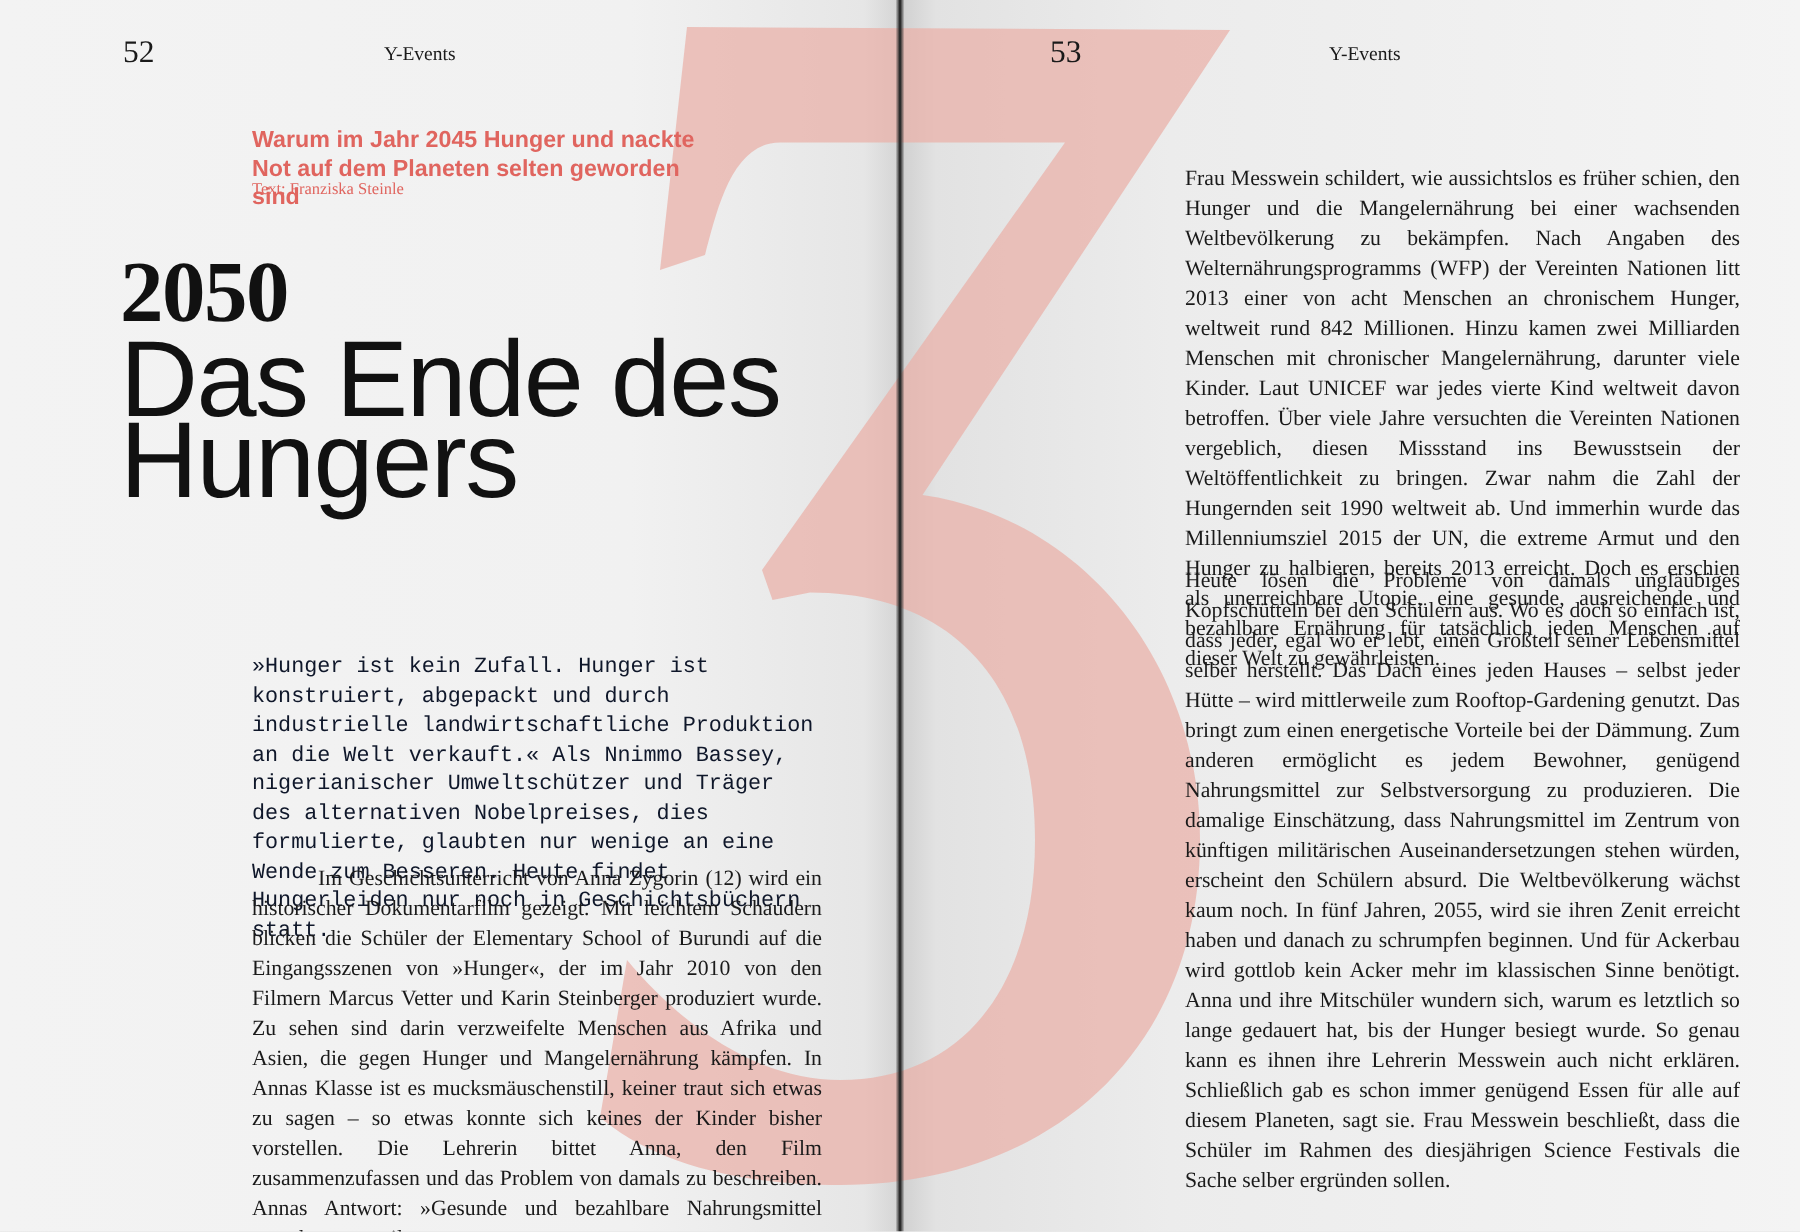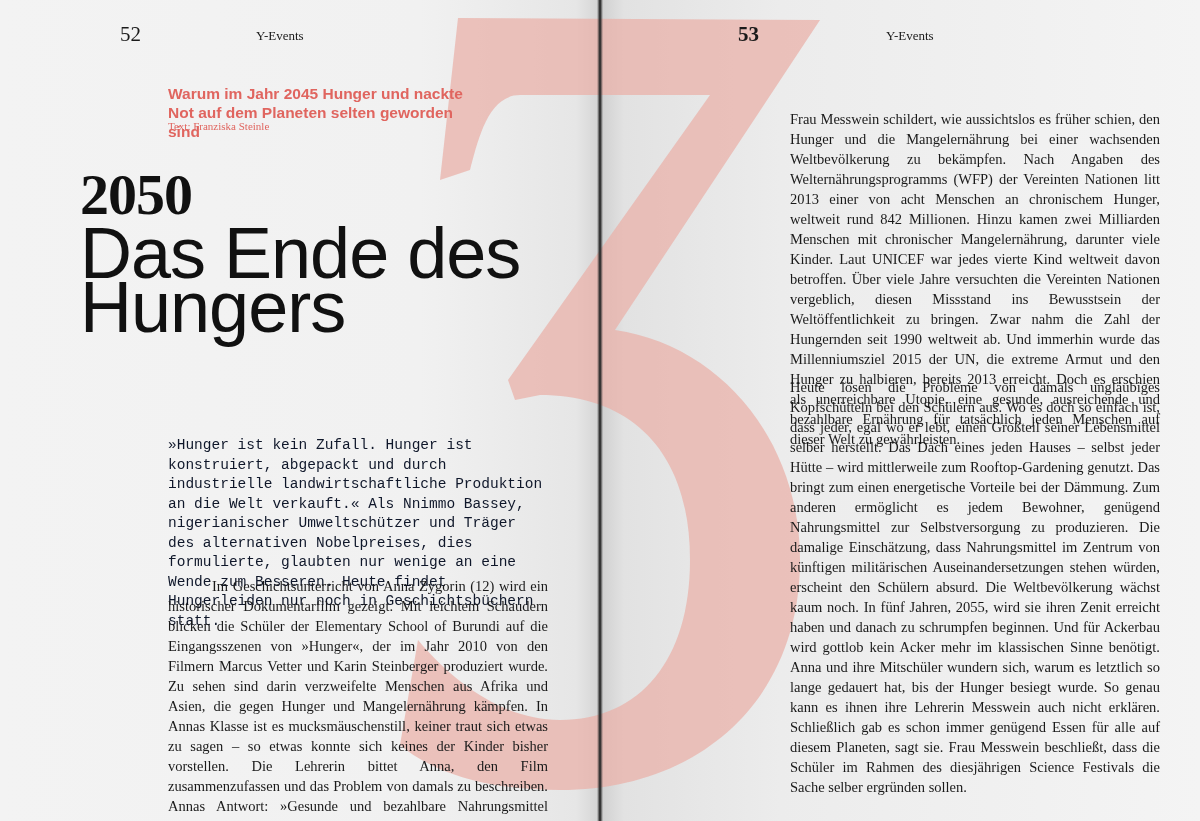--- a/index.html
+++ b/index.html
@@ -23,21 +23,21 @@
     position:absolute; left:597px; top:0; width:6px; height:821px;
     background:linear-gradient(to right, rgba(0,0,0,0) 0%, #2a2a2a 45%, #2a2a2a 55%, rgba(0,0,0,0) 100%);
     z-index:5;
   }
   .big-three {
     position:absolute; left:0; top:0; width:1200px; height:821px; z-index:1;
     pointer-events:none;
   }
   .layer { position:absolute; z-index:3; }
   .page-num {
-    font-size:21px; color:#1a1a1a; top:22px;margin-left:38px;
+    font-size:21px; color:#1a1a1a; top:22px;
   }
   .running-head {
     font-size:13px; color:#1a1a1a; top:28px;
   }
   .kicker {
     font-family:"Liberation Sans", "DejaVu Sans", sans-serif;
     color:#e0655f; font-size:15.5px; line-height:19px; font-weight:bold;
     left:168px; top:84px; width:320px;
   }
   .byline {
@@ -105,19 +105,19 @@
 <div class="layer byline">Text: Franziska Steinle</div>
 
 <div class="layer headline-year">2050</div>
 <div class="layer headline">Das Ende des Hungers</div>
 
 <div class="layer quote">»Hunger ist kein Zufall. Hunger ist konstruiert, abgepackt und durch industrielle landwirtschaftliche Produktion an die Welt verkauft.« Als Nnimmo Bassey, nigerianischer Umweltschützer und Träger des alternativen Nobelpreises, dies formulierte, glaubten nur wenige an eine Wende zum Besseren. Heute findet Hungerleiden nur noch in Geschichtsbüchern statt.</div>
 <div class="layer body-text body-left">Im Geschichtsunterricht von Anna Zygorin (12) wird ein historischer Dokumentarfilm gezeigt. Mit leichtem Schaudern blicken die Schüler der Elementary School of Burundi auf die Eingangsszenen von »Hunger«, der im Jahr 2010 von den Filmern Marcus Vetter und Karin Steinberger produziert wurde. Zu sehen sind darin verzweifelte Menschen aus Afrika und Asien, die gegen Hunger und Mangelernährung kämpfen. In Annas Klasse ist es mucksmäuschenstill, keiner traut sich etwas zu sagen – so etwas konnte sich keines der Kinder bisher vorstellen. Die Lehrerin bittet Anna, den Film zusammenzufassen und das Problem von damals zu beschreiben. Annas Antwort: »Gesunde und bezahlbare Nahrungsmittel gerecht zu verteilen.«</div>
 
 <div class="layer footer" style="left:242px;">Trend-Report 2014</div>
 
-<div class="layer page-num" style="left:700px;font-weight:bold;">53</div>
+<div class="layer page-num" style="left:700px;">53</div>
 <div class="layer running-head" style="left:886px;">Y-Events</div>
 
 <div class="layer body-text body-right-1">Frau Messwein schildert, wie aussichtslos es früher schien, den Hunger und die Mangelernährung bei einer wachsenden Weltbevölkerung zu bekämpfen. Nach Angaben des Welternährungsprogramms (WFP) der Vereinten Nationen litt 2013 einer von acht Menschen an chronischem Hunger, weltweit rund 842 Millionen. Hinzu kamen zwei Milliarden Menschen mit chronischer Mangelernährung, darunter viele Kinder. Laut UNICEF war jedes vierte Kind weltweit davon betroffen. Über viele Jahre versuchten die Vereinten Nationen vergeblich, diesen Missstand ins Bewusstsein der Weltöffentlichkeit zu bringen. Zwar nahm die Zahl der Hungernden seit 1990 weltweit ab. Und immerhin wurde das Millenniumsziel 2015 der UN, die extreme Armut und den Hunger zu halbieren, bereits 2013 erreicht. Doch es erschien als unerreichbare Utopie, eine gesunde, ausreichende und bezahlbare Ernährung für tatsächlich jeden Menschen auf dieser Welt zu gewährleisten.</div>
 <div class="layer body-text body-right-2">Heute lösen die Probleme von damals ungläubiges Kopfschütteln bei den Schülern aus. Wo es doch so einfach ist, dass jeder, egal wo er lebt, einen Großteil seiner Lebensmittel selber herstellt. Das Dach eines jeden Hauses – selbst jeder Hütte – wird mittlerweile zum Rooftop-Gardening genutzt. Das bringt zum einen energetische Vorteile bei der Dämmung. Zum anderen ermöglicht es jedem Bewohner, genügend Nahrungsmittel zur Selbstversorgung zu produzieren. Die damalige Einschätzung, dass Nahrungsmittel im Zentrum von künftigen militärischen Auseinandersetzungen stehen würden, erscheint den Schülern absurd. Die Weltbevölkerung wächst kaum noch. In fünf Jahren, 2055, wird sie ihren Zenit erreicht haben und danach zu schrumpfen beginnen. Und für Ackerbau wird gottlob kein Acker mehr im klassischen Sinne benötigt. Anna und ihre Mitschüler wundern sich, warum es letztlich so lange gedauert hat, bis der Hunger besiegt wurde. So genau kann es ihnen ihre Lehrerin Messwein auch nicht erklären. Schließlich gab es schon immer genügend Essen für alle auf diesem Planeten, sagt sie. Frau Messwein beschließt, dass die Schüler im Rahmen des diesjährigen Science Festivals die Sache selber ergründen sollen.</div>
 
 <div class="layer footer" style="left:861px;">Trend-Report 2014</div>
 
 </body></html>

